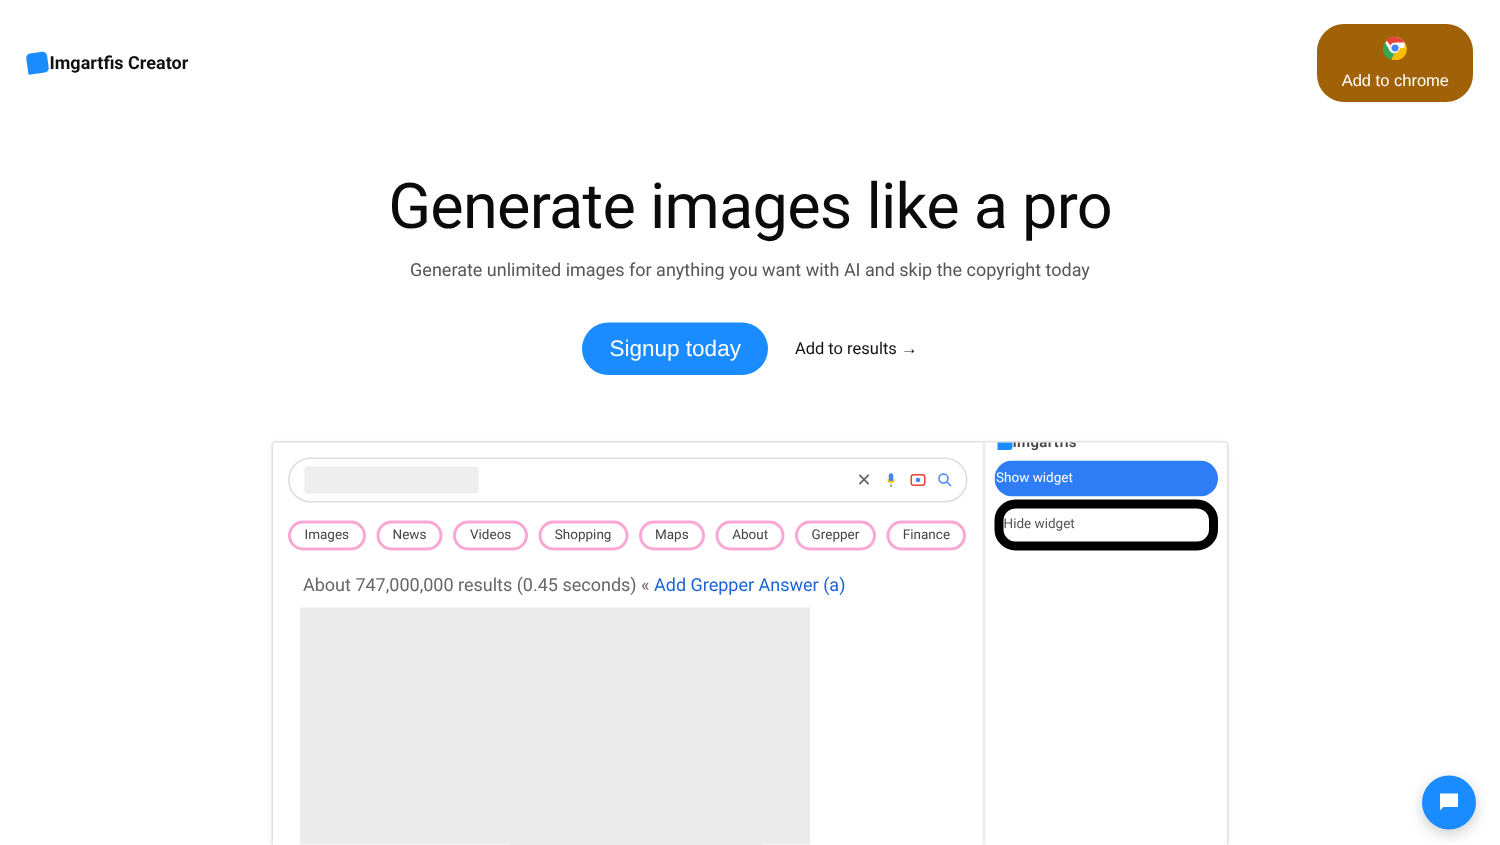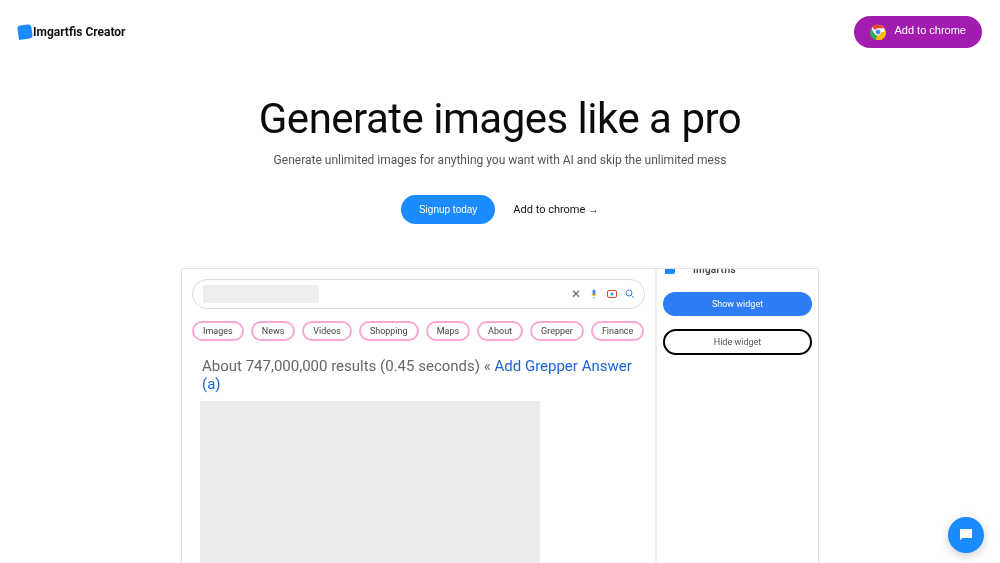--- a/index.html
+++ b/index.html
@@ -31,30 +31,31 @@
   border-radius: 3px 3px 3px 0;
   transform: rotate(-8deg);
 }
 .brand-text {
   font-size: 12px;
   font-weight: 700;
   color: #111;
 }
 .add-chrome-btn {
   display: flex;
-  align-items: flex-start;
+  align-items: center;
   gap: 8px;
-  background: #a21caf;
+  background: #a16207;
   color: #fff;
   border: none;
   padding: 8px 16px;
   border-radius: 18px;
   font-size: 11px;
   font-weight: 500;
   cursor: pointer;
+  flex-direction: column;
 }
 .chrome-icon {
   width: 16px;
   height: 16px;
 }
 
 
 .hero {
   text-align: center;
   margin-top: 30px;
@@ -76,21 +77,21 @@
   align-items: center;
   gap: 18px;
   margin-top: 28px;
 }
 .signup-btn {
   background: #1a8cff;
   color: #fff;
   border: none;
   border-radius: 20px;
   padding: 9px 18px;
-  font-size: 10px;
+  font-size: 15px;
   cursor: pointer;
 }
 .add-chrome-link {
   font-size: 11px;
   color: #111;
   cursor: pointer;
 }
 
 
 .demo-wrap {
@@ -141,21 +142,21 @@
 .tab-chip {
   border: 2px solid #f9a8d4;
   border-radius: 12px;
   padding: 3px 9px;
   font-size: 9px;
   color: #444;
   cursor: pointer;
   background:#fff;
 }
 .results-line {
-  font-size: 15px;
+  font-size: 12px;
   color: #666;
   margin-top: 16px;
   margin-left: 10px;
 }
 .results-line .grepper {
   color: #1a64d6;
 }
 .result-block {
   margin: 8px 0 0 8px;
   width: 340px;
@@ -168,21 +169,21 @@
   width: 162px;
   background: #fff;
   display: flex;
   flex-direction: column;
   padding: 0 6px;
   border-left: 1px solid #eee;
 }
 .demo-right-head {
   display: flex;
   align-items: center;
-  gap: 18px;
+  gap: 0;
   padding: 0 2px 6px 2px;
   height: 14px;
   overflow: hidden;
   margin-top: -4px;
 }
 .demo-right-head .mini-icon {
   width: 10px;
   height: 10px;
   background: #1a8cff;
   border-radius: 2px 2px 2px 0;
@@ -190,33 +191,33 @@
 .demo-right-head .mini-text {
   font-size: 10px;
   color: #444;
   font-weight: 600;
   letter-spacing: 0.2px;
 }
 .widget-btn {
   border-radius: 14px;
   font-size: 9px;
   padding: 6px 0;
-  text-align: center;
-  margin-top: 13px;
+  text-align: left;
+  margin-top: 2px;
   cursor: pointer;
   border: 1px solid transparent;
 }
 .widget-show {
   background: #2f7df6;
   color: #fff;
 }
 .widget-hide {
   background: #fff;
   color: #555;
-  border: 2px solid #000000;
+  border: 6px solid #000000;
 }
 .demo-right-footer {
   margin-top: auto;
   font-size: 8px;
   color: #777;
   padding: 6px 2px 10px 2px;
 }
 
 
 .chat-bubble {
@@ -253,24 +254,24 @@
           <path d="M21.5 6.5A11 11 0 0 1 8.4 23.4l5.22-9.05A5.5 5.5 0 0 0 17.5 12H21.5z" fill="#FBBC05"></path>
           <circle cx="12" cy="12" r="4.2" fill="#4285F4" stroke="#fff" stroke-width="1.2"></circle>
         </svg>
     </span>
     <span>Add to chrome</span>
   </button>
 </div>
 
 <div class="hero">
   <h1 class="hero-title">Generate images like a pro</h1>
-  <p class="hero-subtitle">Generate unlimited images for anything you want with AI and skip the unlimited mess</p>
+  <p class="hero-subtitle">Generate unlimited images for anything you want with AI and skip the copyright today</p>
   <div class="hero-actions">
     <button class="signup-btn">Signup today</button>
-    <span class="add-chrome-link">Add to chrome →</span>
+    <span class="add-chrome-link">Add to results →</span>
   </div>
 </div>
 
 <div class="demo-wrap">
   <div class="demo-frame">
 
     <div class="demo-left">
       <div class="search-bar">
         <div class="search-blur"></div>
         <div class="search-spacer"></div>

